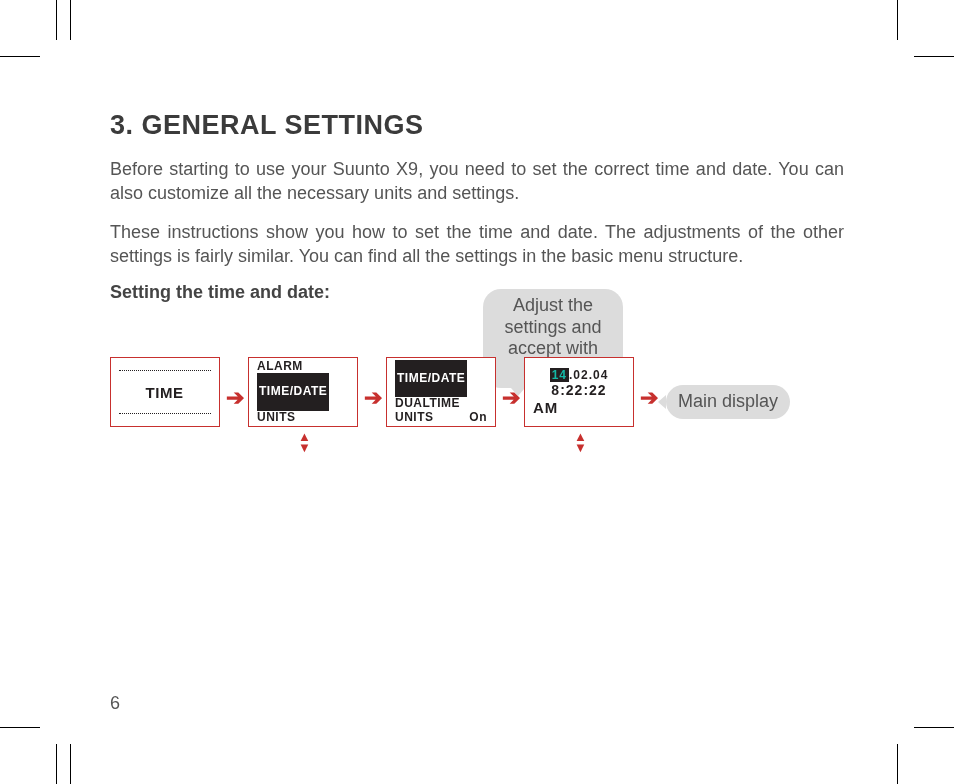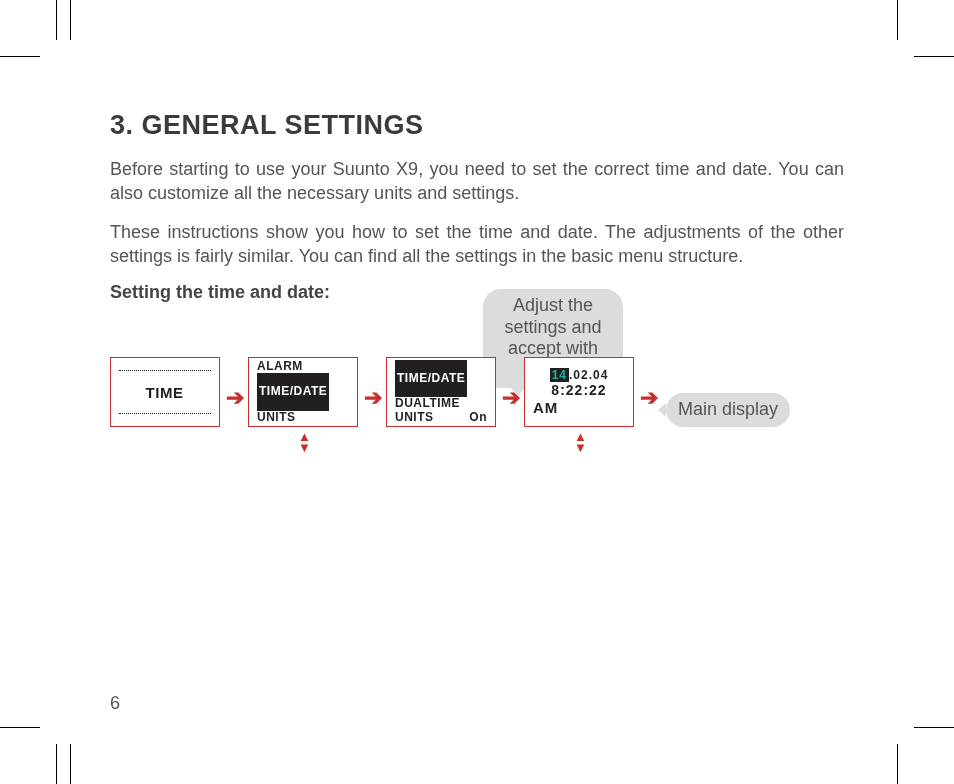--- a/index.html
+++ b/index.html
@@ -196,18 +196,18 @@
         <span class="hl-day">14</span><span>.02.04</span>
       </span>
       <span class="line time-line">8:22:22</span>
       <span class="line ampm">AM</span>
     </div>
 
     <div class="up-down" style="left:464px;">▲<br>▼</div>
 
     <div class="arrow-right" style="left:530px;">➔</div>
 
-    <div class="bubble callout-left" style="left:556px; top:72px;">Main display</div>
+    <div class="bubble callout-left" style="left:556px; top:64px;">Main display</div>
 
   </div>
 
   <div class="page-number">6</div>
 </div>
 
 </body></html>

